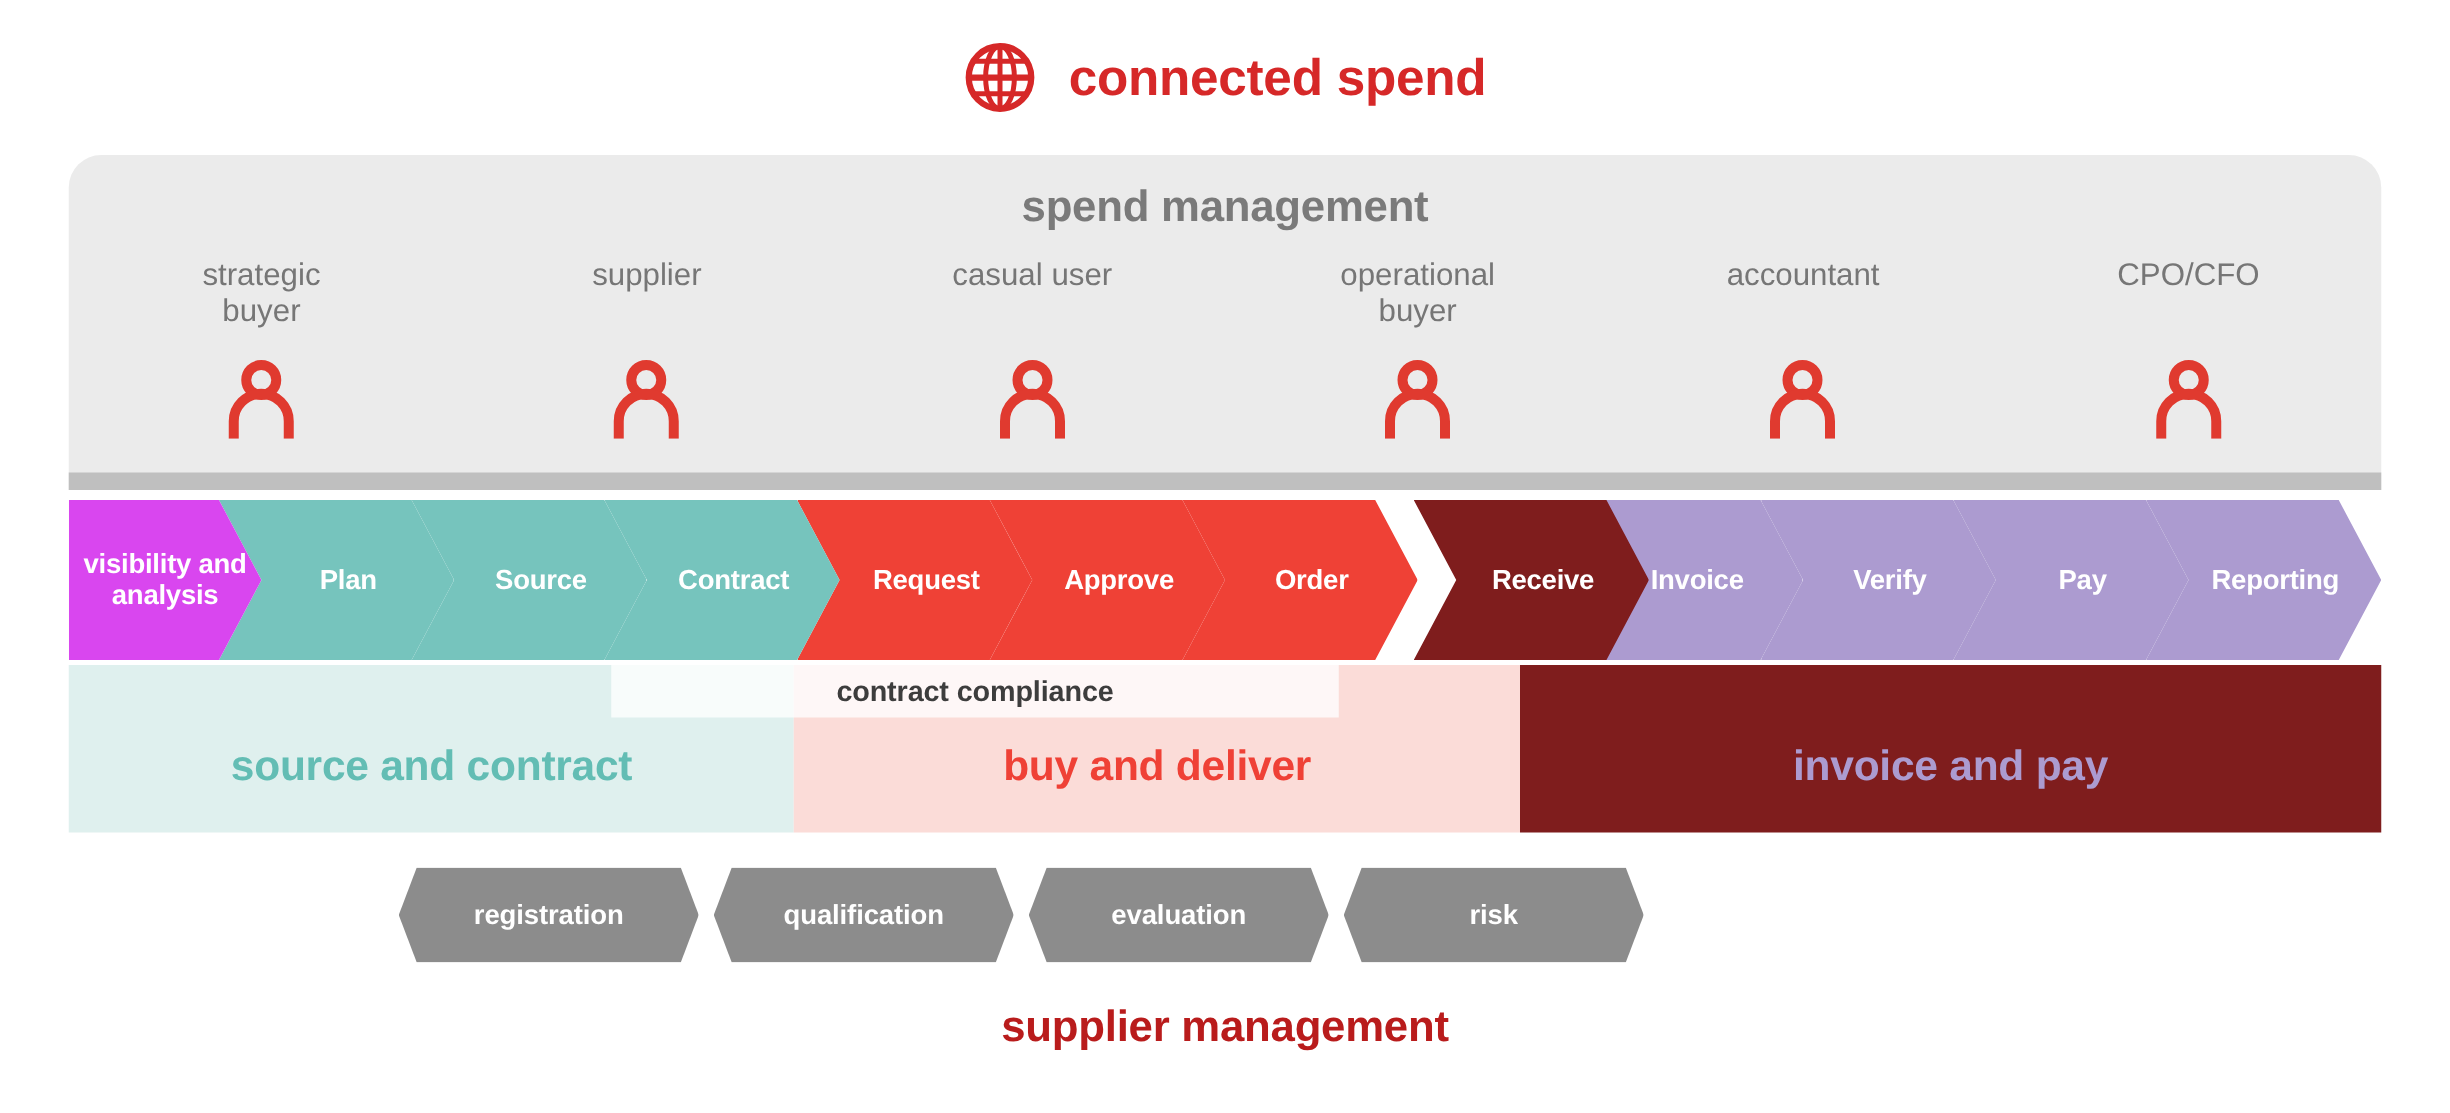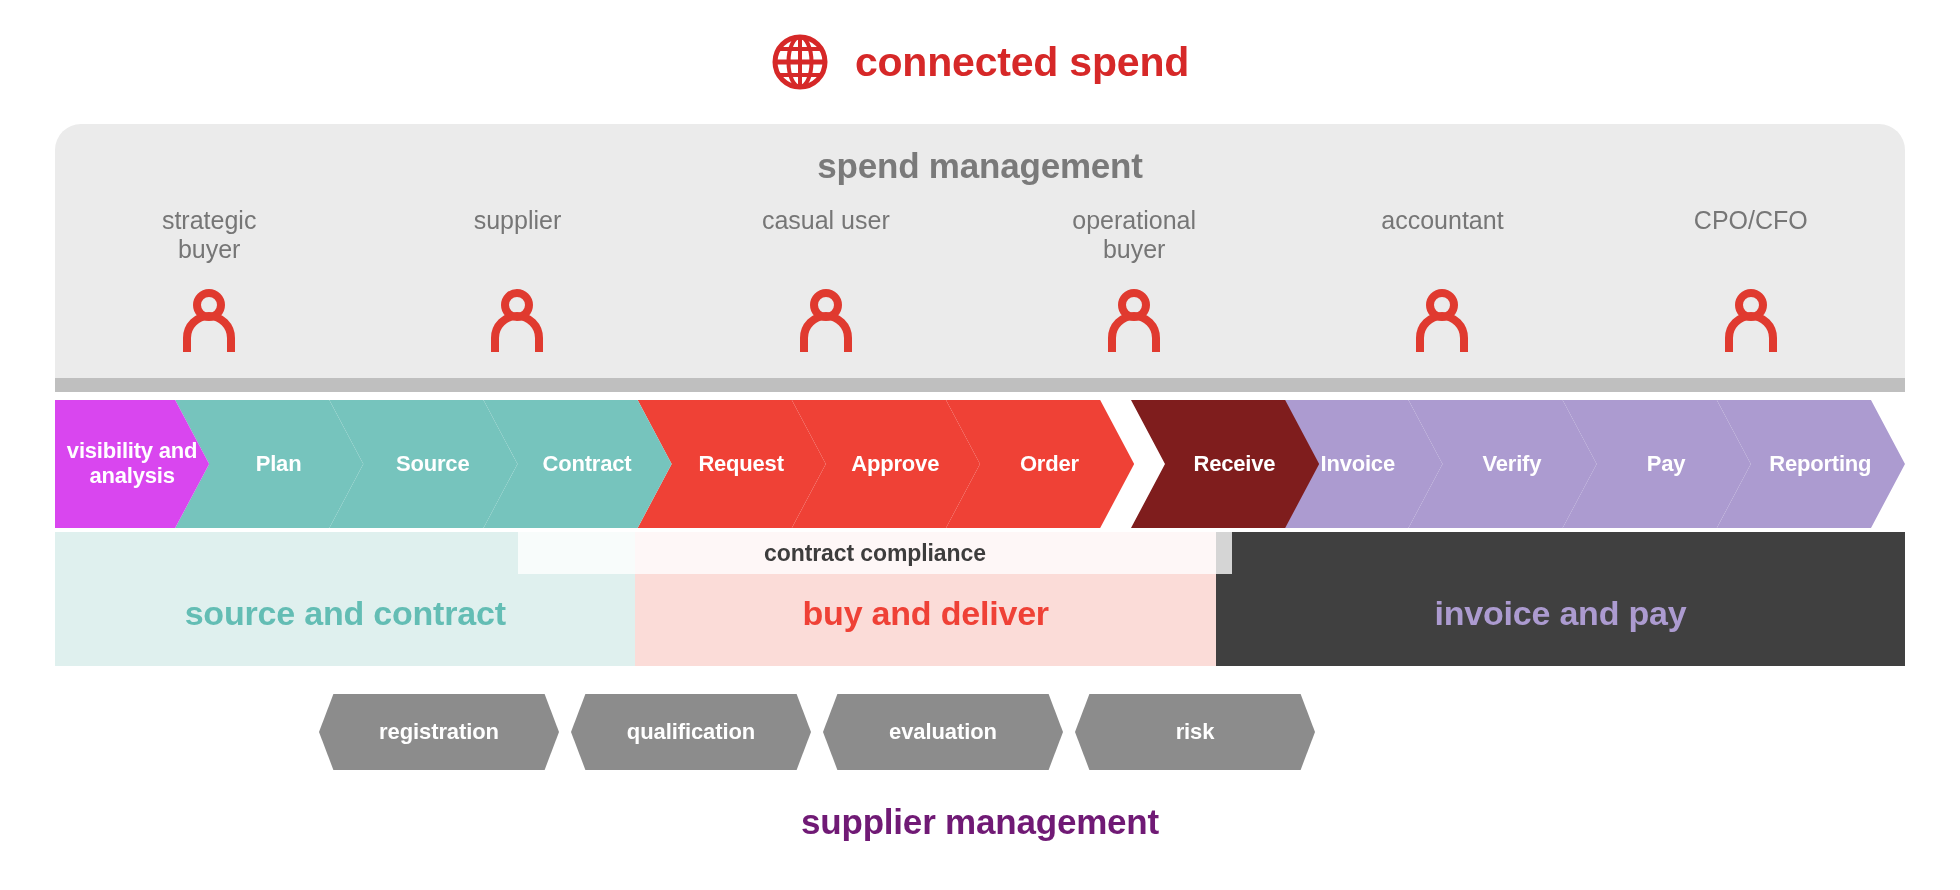--- a/index.html
+++ b/index.html
@@ -187,21 +187,21 @@
     letter-spacing: -0.1px;
   }
   #supplier-management-title {
     position: absolute;
     left: 0;
     top: 802px;
     width: 1960px;
     text-align: center;
     font-size: 35px;
     font-weight: bold;
-    color: #701a75;
+    color: #b91c1c;
     letter-spacing: -0.2px;
   }
 </style>
 </head>
 <body>
 
 <div id="brand-header">
   <span>
     <svg id="globe-icon" width="58" height="58" viewBox="0 0 58 58">
       <circle cx="29" cy="29" r="25" fill="none" stroke="#d62828" stroke-width="5"></circle>
@@ -299,32 +299,32 @@
       <span class="chevron-label" style="margin-left: 18.7px;">Verify</span>
     </div>
     <div class="chevron" style="left: 1507.67px; width: 188.167px; background: rgb(172, 155, 208); z-index: 12; clip-path: polygon(0% 0%, 81.9309% 0%, 100% 50%, 81.9309% 100%, 0% 100%, 18.0691% 50%);">
       <span class="chevron-label" style="margin-left: 18.7px;">Pay</span>
     </div>
     <div class="chevron" style="left: 1661.83px; width: 188.167px; background: rgb(172, 155, 208); z-index: 11; clip-path: polygon(0% 0%, 81.9309% 0%, 100% 50%, 81.9309% 100%, 0% 100%, 18.0691% 50%);">
       <span class="chevron-label" style="margin-left: 18.7px;">Reporting</span>
     </div>
   </div>
 
-<div id="contract-compliance" style="left: 518px; width: 714px;">
+<div id="contract-compliance" style="left: 489px; width: 582px;">
   <span id="contract-compliance-label">contract compliance</span>
 </div>
 
 <div id="phase-row">
     <div class="phase-band" style="width: 616.667px; background: rgb(223, 240, 238);">
       <span class="phase-label" style="color: rgb(99, 189, 180);">source and contract</span>
     </div>
     <div class="phase-band" style="width: 616.667px; background: rgb(251, 220, 216);">
       <span class="phase-label" style="color: rgb(239, 65, 54);">buy and deliver</span>
     </div>
-    <div class="phase-band" style="width: 732px; background: #404040;">
+    <div class="phase-band" style="width: 732px; background: #7f1d1d;">
       <span class="phase-label" style="color: rgb(172, 155, 208);">invoice and pay</span>
     </div>
   </div>
 
 <div id="supplier-hex-row">
     <div class="hexagon" style="left: 264px; width: 240px; background: rgb(140, 140, 140);">
       <span class="hexagon-label">registration</span>
     </div>
     <div class="hexagon" style="left: 516px; width: 240px; background: rgb(140, 140, 140);">
       <span class="hexagon-label">qualification</span>

